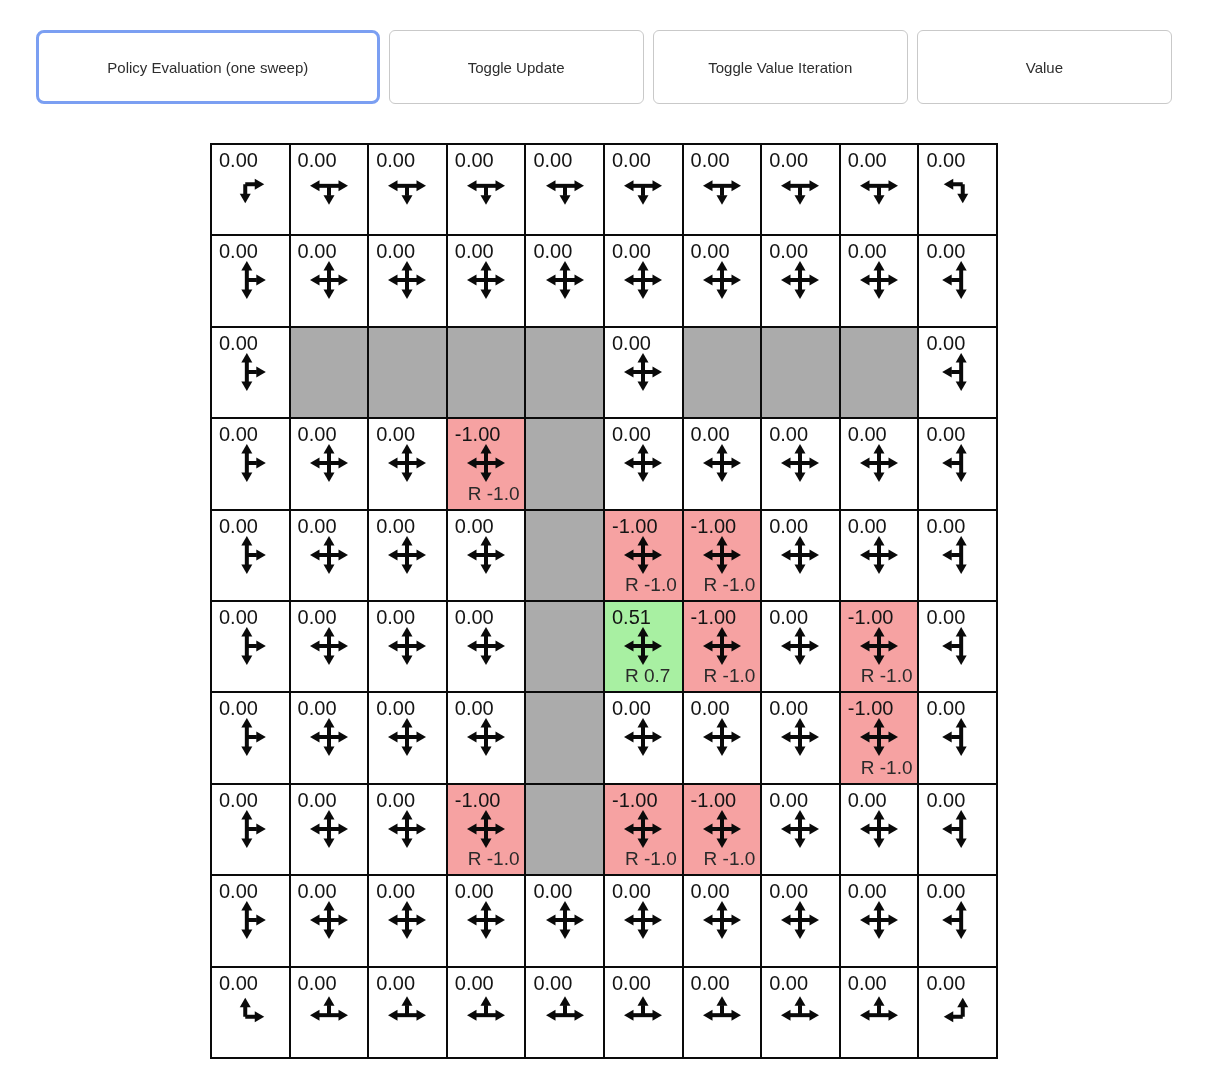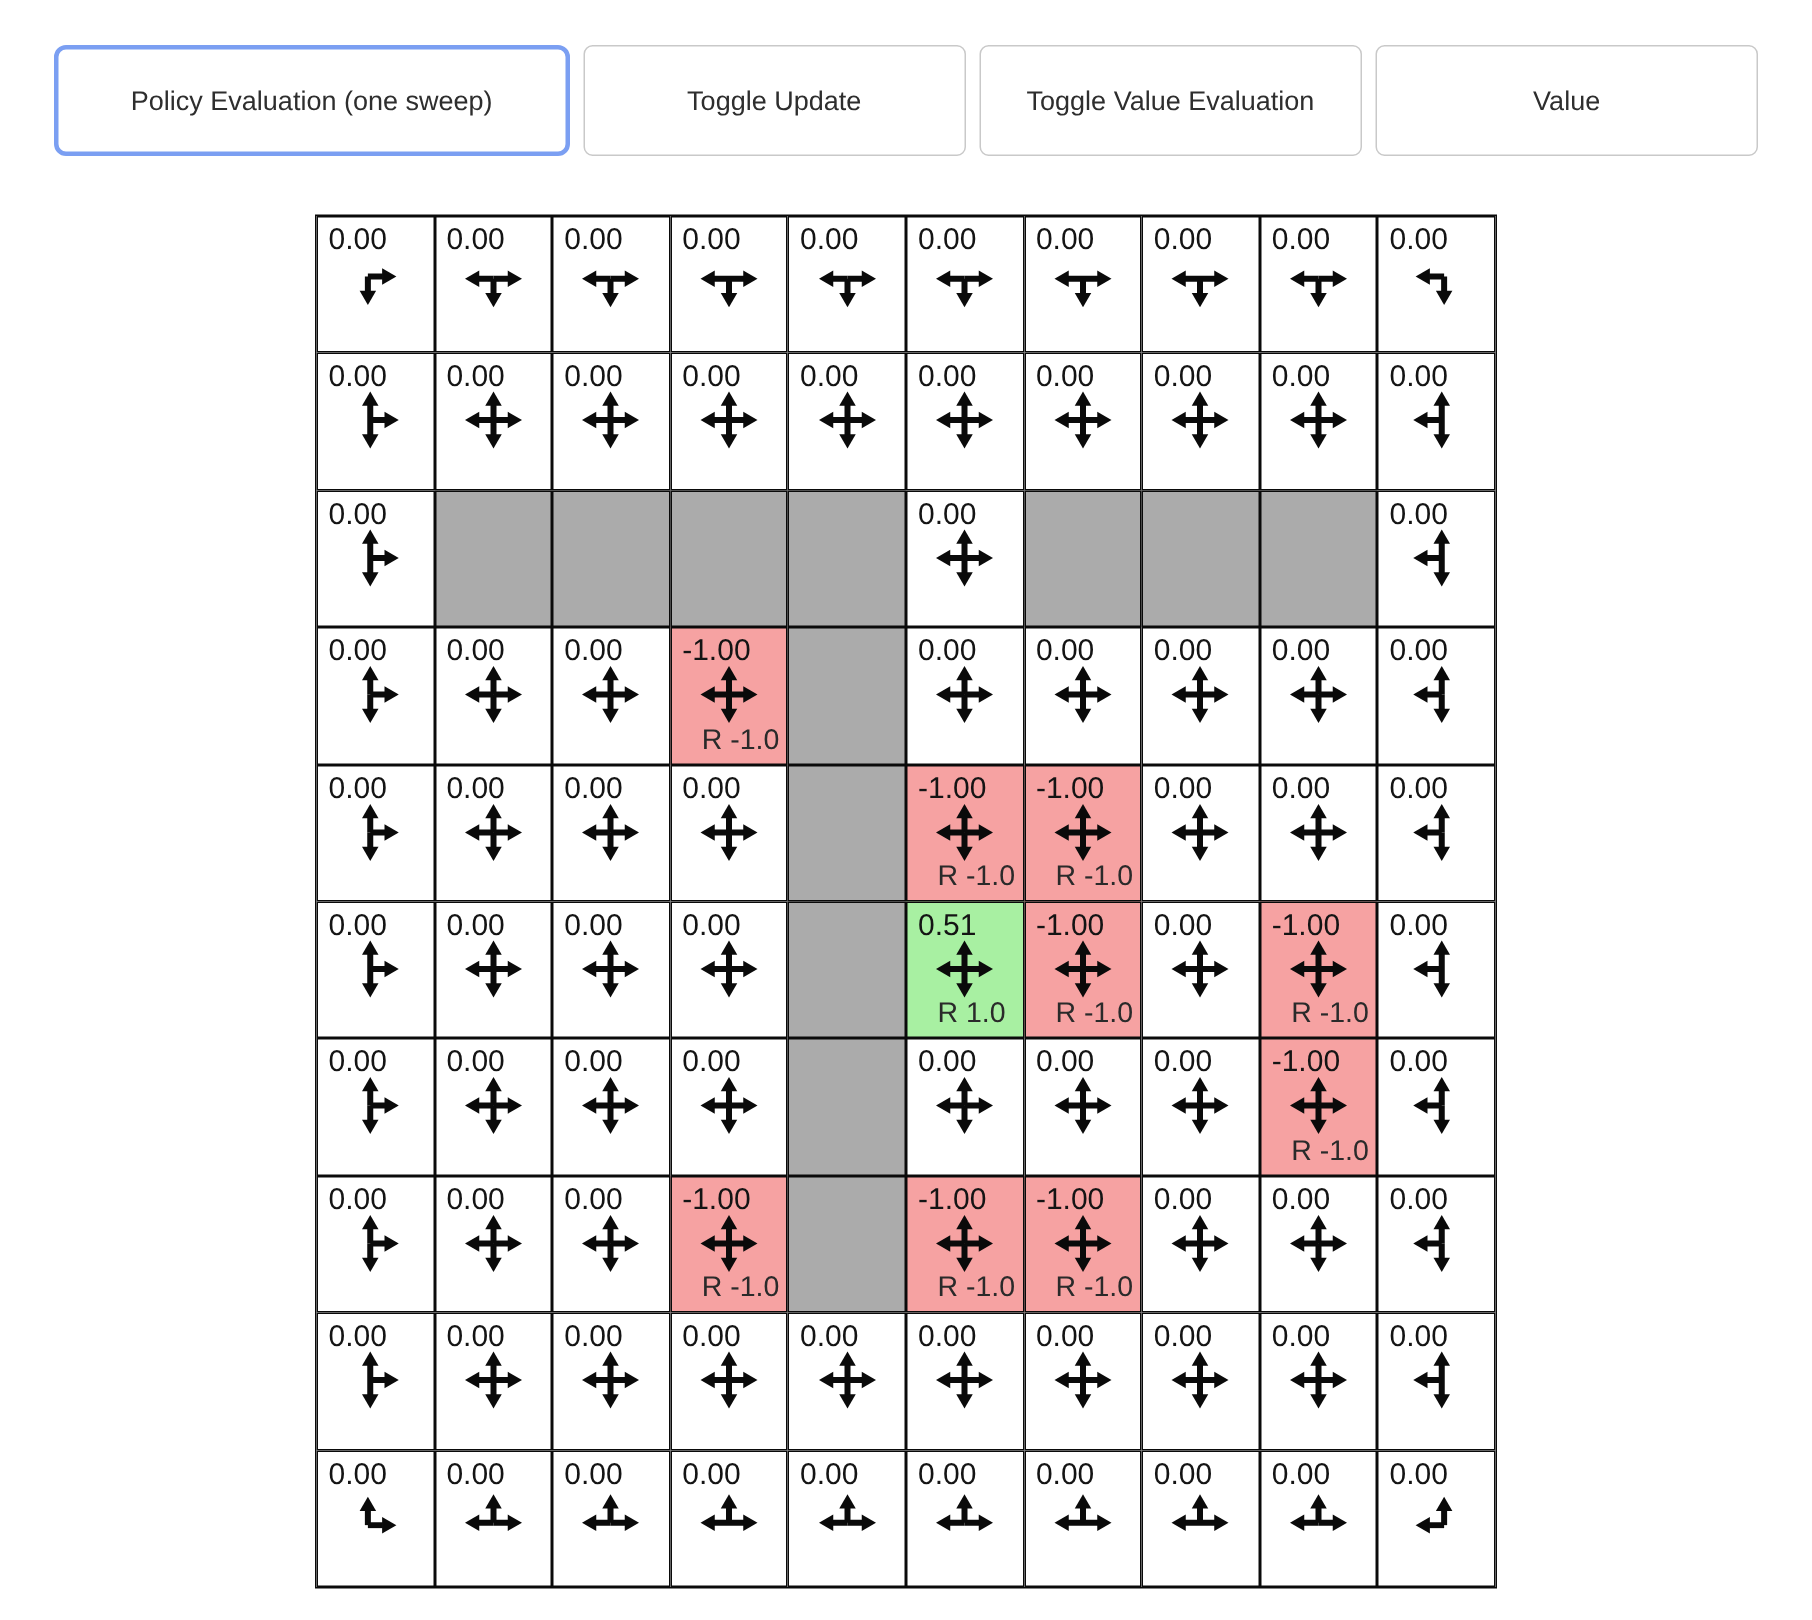--- a/index.html
+++ b/index.html
@@ -13,21 +13,21 @@
   }
   *{box-sizing:border-box;}
   html,body{margin:0;padding:0;}
   body{
     width:1208px;height:1080px;background:#ffffff;
     font-family:"Liberation Sans", sans-serif;color:var(--ink);
   }
   .toolbar{display:flex;gap:9px;padding:30px 36px 0 36px;align-items:stretch;}
   .btn{
     flex:1;height:74px;background:#ffffff;border:1px solid var(--btn-border);
-    border-radius:6px;font-size:18px;color:#2e2e2e;cursor:pointer;
+    border-radius:6px;font-size:15px;color:#2e2e2e;cursor:pointer;
     font-family:"Liberation Sans", sans-serif;
   }
   .btn.selected{
     flex:1.35;border:3px solid var(--accent);border-radius:8px;
   }
   .board{
     width:788px;margin:39px auto 0 auto;
     display:grid;grid-template-columns:repeat(10,1fr);grid-auto-rows:91.4px;
     border:1px solid var(--line);
   }
@@ -47,21 +47,21 @@
     position:absolute;top:20px;left:50%;transform:translateX(-50%);
     width:48px;height:48px;display:block;
   }
 </style>
 </head>
 <body>
 
 <div class="toolbar">
   <button class="btn selected">Policy Evaluation (one sweep)</button>
   <button class="btn">Toggle Update</button>
-  <button class="btn">Toggle Value Evaluation</button>
+  <button class="btn">Toggle Value Iteration</button>
   <button class="btn">Value</button>
 </div>
 
 <div class="board">
     <div class="cell">
       <div class="val">0.00</div>
       <svg class="arrows" viewBox="-24 -24 48 48">
         <g transform="translate(-4.75,-4.75)">
           <line x1="0" y1="0" x2="10" y2="0" stroke="#0a0a0a" stroke-width="4"></line>
           <polygon points="19,0 9.5,5.5 9.5,-5.5" fill="#0a0a0a"></polygon>
@@ -712,21 +712,21 @@
           <line x1="0" y1="0" x2="0" y2="-10" stroke="#0a0a0a" stroke-width="4"></line>
           <polygon points="0,-19 -5.5,-9.5 5.5,-9.5" fill="#0a0a0a"></polygon>
           <line x1="0" y1="0" x2="0" y2="10" stroke="#0a0a0a" stroke-width="4"></line>
           <polygon points="0,19 5.5,9.5 -5.5,9.5" fill="#0a0a0a"></polygon>
           <line x1="0" y1="0" x2="-10" y2="0" stroke="#0a0a0a" stroke-width="4"></line>
           <polygon points="-19,0 -9.5,-5.5 -9.5,5.5" fill="#0a0a0a"></polygon>
           <line x1="0" y1="0" x2="10" y2="0" stroke="#0a0a0a" stroke-width="4"></line>
           <polygon points="19,0 9.5,5.5 9.5,-5.5" fill="#0a0a0a"></polygon>
         </g>
       </svg>
-      <div class="rw">R 1.0</div>
+      <div class="rw">R 0.7</div>
     </div>
     <div class="cell neg">
       <div class="val">-1.00</div>
       <svg class="arrows" viewBox="-24 -24 48 48">
         <g transform="translate(0,0)">
           <line x1="0" y1="0" x2="0" y2="-10" stroke="#0a0a0a" stroke-width="4"></line>
           <polygon points="0,-19 -5.5,-9.5 5.5,-9.5" fill="#0a0a0a"></polygon>
           <line x1="0" y1="0" x2="0" y2="10" stroke="#0a0a0a" stroke-width="4"></line>
           <polygon points="0,19 5.5,9.5 -5.5,9.5" fill="#0a0a0a"></polygon>
           <line x1="0" y1="0" x2="-10" y2="0" stroke="#0a0a0a" stroke-width="4"></line>

